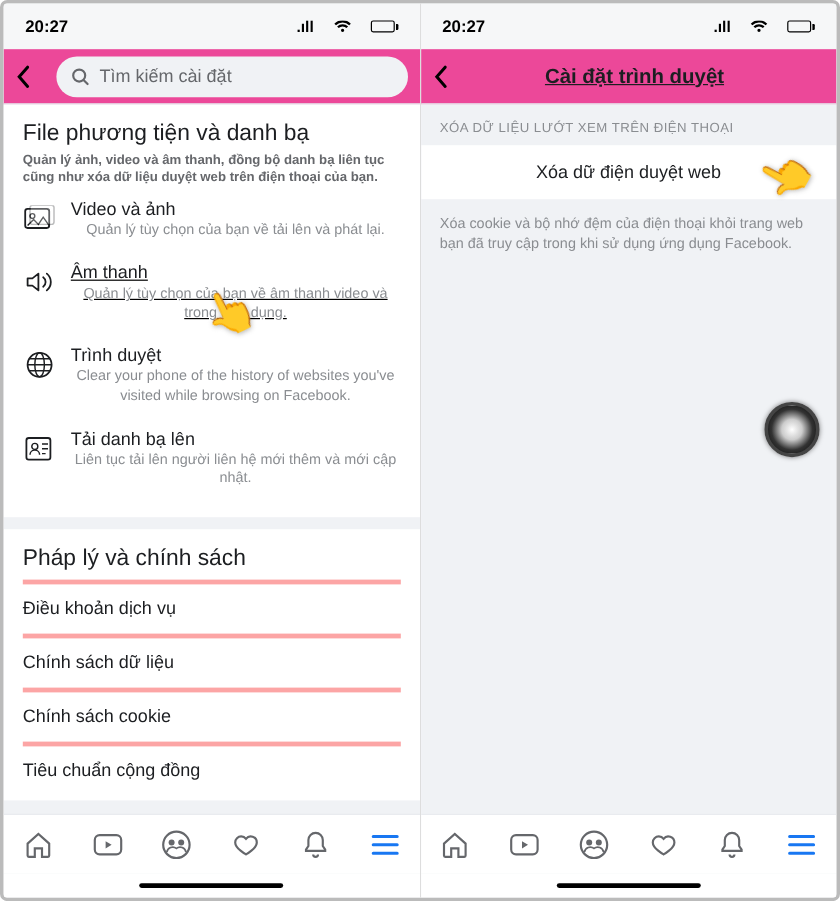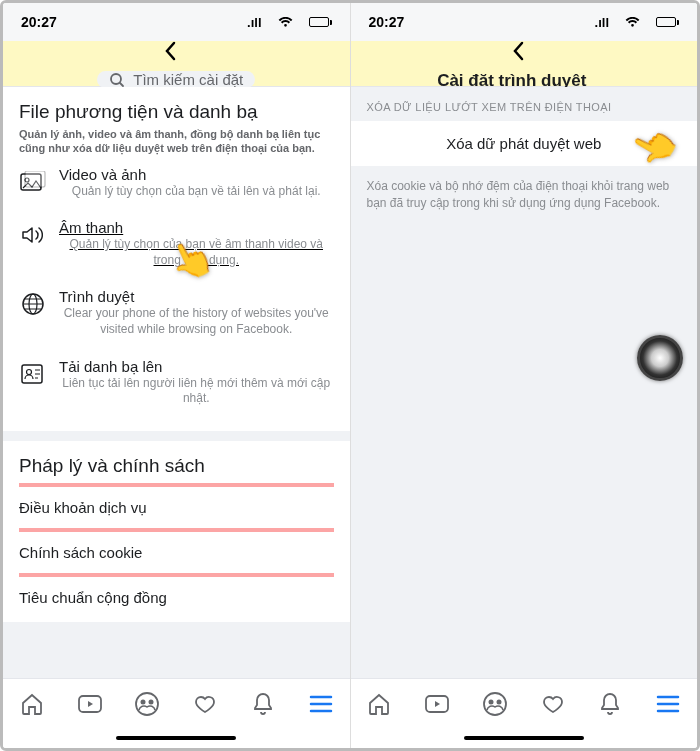--- a/index.html
+++ b/index.html
@@ -2,24 +2,24 @@
 <html><head>
   <meta charset="utf-8">
   <style>
     * { margin: 0; padding: 0; box-sizing: border-box; font-family: -apple-system, BlinkMacSystemFont, "Segoe UI", Helvetica, Arial, sans-serif; }
     body { background: #fff; width: 700px; height: 751px; overflow: hidden; border: 3px solid #bbb; border-radius: 6px; }
     .container { display: flex; width: 100%; height: 100%; }
     .panel { flex: 1; background: #f0f2f5; display: flex; flex-direction: column; position: relative; }
     .panel-left { border-right: 1px solid #ddd; }
     .status-bar { height: 38px; background: #f6f7f8; display: flex; align-items: center; justify-content: space-between; padding: 0 18px; font-size: 14px; font-weight: 600; color: #000; }
     .status-right { display: flex; align-items: center; gap: 16px; font-size: 13px; }
-    .header-row { height: 46px; background: #fef9c3; display: flex; align-items: center; padding: 0 10px; gap: 10px; border-bottom: 1px solid #e4e6eb; flex-direction: column; }
+    .header-row { height: 46px; background: #ec4899; display: flex; align-items: center; padding: 0 10px; gap: 10px; border-bottom: 1px solid #e4e6eb; }
     .back-arrow { font-size: 22px; font-weight: 600; width: 24px; text-align: center; }
     .search-box { flex: 1; background: #f0f2f5; border-radius: 20px; height: 34px; display: flex; align-items: center; padding: 0 12px; gap: 8px; color: #65676b; font-size: 15px; }
-    .header-title { flex: 1; text-align: center; font-size: 17px; font-weight: 600; color: #1c1e21; margin-right: 24px; }
+    .header-title { flex: 1; text-align: center; font-size: 17px; font-weight: 600; color: #1c1e21; margin-right: 24px; text-decoration: underline; }
     .content { flex: 1; overflow-y: auto; background: #f0f2f5; }
     .section { background: #fff; padding: 14px 16px; margin-bottom: 10px; }
     .section-title { font-size: 19px; font-weight: 400; color: #1c1e21; margin-bottom: 4px; }
     .section-desc { font-size: 11px; color: #65676b; line-height: 1.3; font-weight: bold; }
     .item-row { display: flex; align-items: flex-start; gap: 12px; padding: 10px 0; }
     .item-row + .item-row { border-top: none; }
     .item-icon { width: 28px; height: 28px; flex-shrink: 0; display: flex; align-items: center; justify-content: center; color: #1c1e21; margin-top: 2px; }
     .item-text { flex: 1; }
     .item-title { font-size: 15px; font-weight: 400; color: #1c1e21; }
     .item-desc { font-size: 12px; color: #8a8d91; line-height: 1.3; margin-top: 1px; text-align: center; }
@@ -140,20 +140,21 @@
           <div class="item-text">
             <div class="item-title">Tải danh bạ lên</div>
             <div class="item-desc">Liên tục tải lên người liên hệ mới thêm và mới cập nhật.</div>
           </div>
         </div>
       </div>
 
       <div class="legal-section">
         <div class="legal-title">Pháp lý và chính sách</div>
         <div class="legal-item">Điều khoản dịch vụ</div>
+        <div class="legal-item">Chính sách dữ liệu</div>
         <div class="legal-item">Chính sách cookie</div>
         <div class="legal-item">Tiêu chuẩn cộng đồng</div>
       </div>
     </div>
 
     <div class="tabbar">
       <span class="tab-icon">
           <svg width="24" height="24" viewBox="0 0 24 24">
             <path d="M3 11l9-8 9 8v10a1 1 0 01-1 1h-5v-7h-6v7H4a1 1 0 01-1-1V11z" stroke="#65676b" stroke-width="1.8" fill="none"></path>
           </svg>
@@ -213,21 +214,21 @@
       <span class="back-arrow">
         <svg width="12" height="20" viewBox="0 0 12 20">
             <path d="M10 2L3 10l7 8" stroke="#000" stroke-width="2.5" fill="none" stroke-linecap="round"></path>
           </svg>
       </span>
       <div class="header-title">Cài đặt trình duyệt</div>
     </div>
     <div class="content" style="position:relative;">
       <div class="section-label">XÓA DỮ LIỆU LƯỚT XEM TRÊN ĐIỆN THOẠI</div>
       <div class="action-item">
-        <span>Xóa dữ phát duyệt web</span>
+        <span>Xóa dữ điện duyệt web</span>
         <span class="hand-pointer" style="right:20px; top:4px; transform: rotate(-60deg);">👆</span>
       </div>
       <div class="info-text">Xóa cookie và bộ nhớ đệm của điện thoại khỏi trang web bạn đã truy cập trong khi sử dụng ứng dụng Facebook.</div>
       <div class="assistive-touch"></div>
     </div>
 
     <div class="tabbar">
       <span class="tab-icon">
           <svg width="24" height="24" viewBox="0 0 24 24">
             <path d="M3 11l9-8 9 8v10a1 1 0 01-1 1h-5v-7h-6v7H4a1 1 0 01-1-1V11z" stroke="#65676b" stroke-width="1.8" fill="none"></path>

